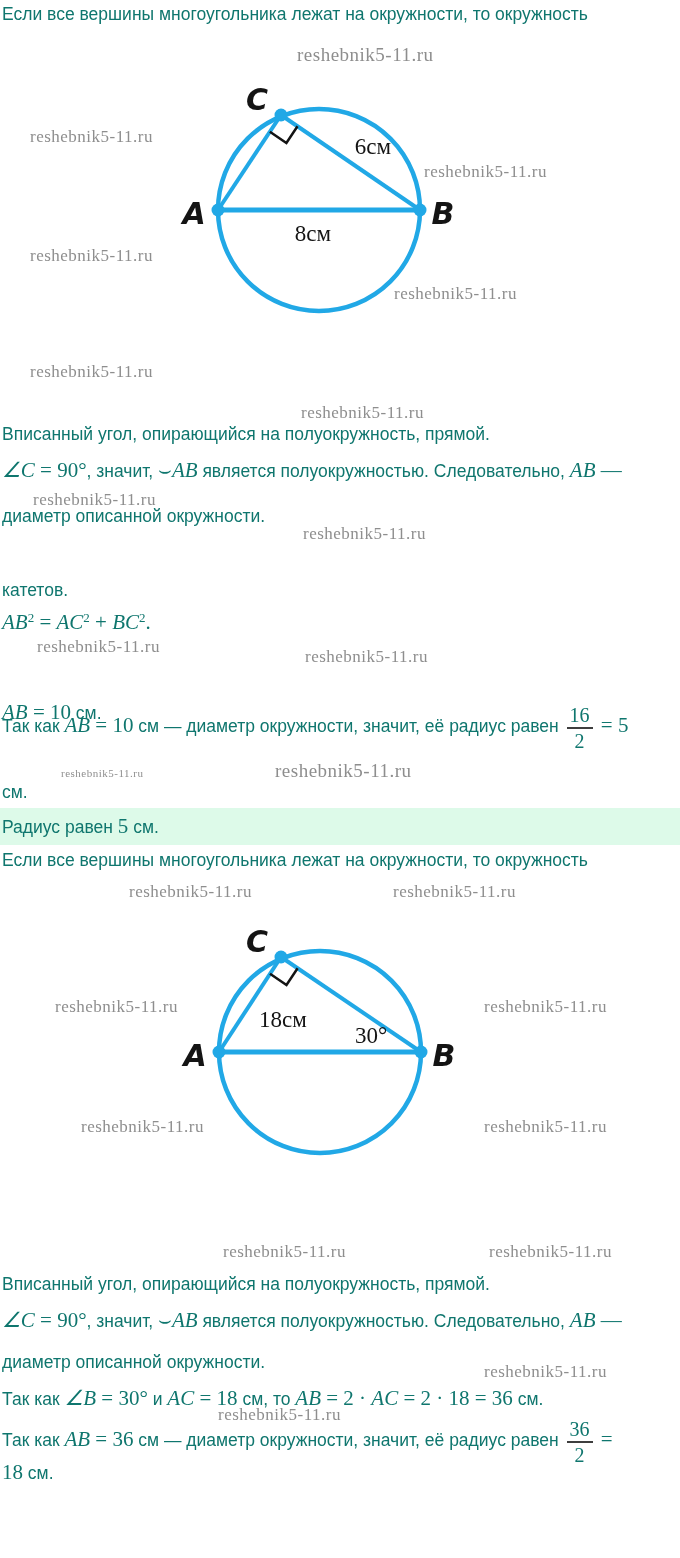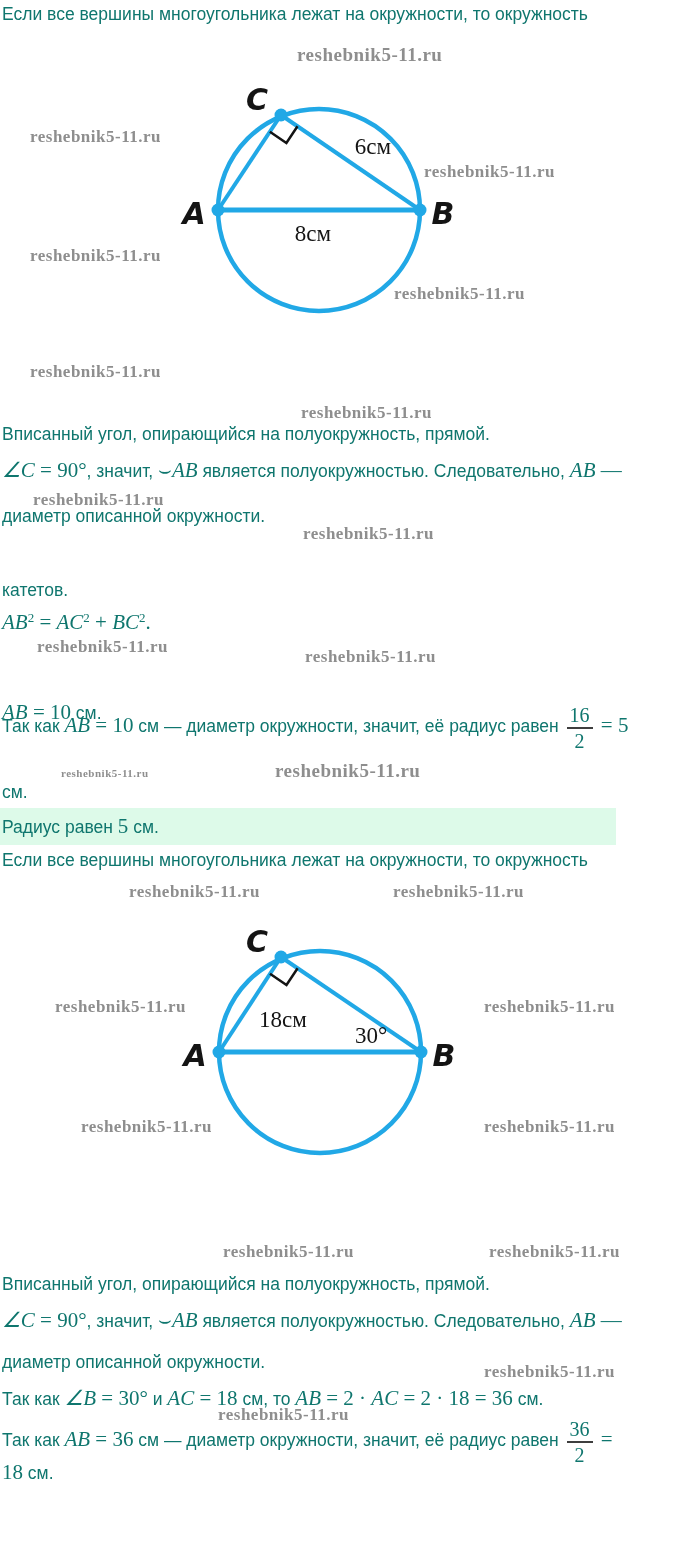--- a/index.html
+++ b/index.html
@@ -8,26 +8,26 @@
   .line{position:absolute;left:2px;white-space:pre;color:#0f766e;
         font:17.5px/1.25 "Liberation Sans",sans-serif;}
   .seg-t{font:17.5px "Liberation Sans",sans-serif;}
   .seg-v{font:italic 21px "Liberation Serif",serif;}
   .seg-n{font:21px "Liberation Serif",serif;text-align:center;}
   .seg-sup{font:13px "Liberation Serif",serif;vertical-align:7px;}
   .seg-f{display:inline-flex;flex-direction:column;align-items:center;vertical-align:middle;
          font:20px/1.1 "Liberation Serif",serif;text-align:center;margin:0 3px;}
   .seg-f .fbar{align-self:stretch;height:1.5px;background:#3e3e3e;margin:1px 0;}
   .seg-f .fnum,.seg-f .fden{padding:0 3px;}
-  .wm{position:absolute;color:#8e8e8e;font-family:"Liberation Serif",serif;font-weight:bold;
+  .wm{position:absolute;color:#8e8e8e;font-family:"Liberation Serif",serif;font-weight:normal;
       white-space:nowrap;letter-spacing:.5px;}
   .wm-md{font-size:17px;}
   .wm-lg{font-size:19px;}
   .wm-sm{font-size:11px;}
-  .answer{position:absolute;left:0;width:616px;height:37px;background:#ddfae9;}
+  .answer{position:absolute;left:0;width:680px;height:37px;background:#ddfae9;}
   .answer .line{position:absolute;top:6px;left:2px;}
   .fig{position:absolute;left:0;width:680px;height:254px;}
   .fig-label{font:bold italic 30px "DejaVu Sans",sans-serif;fill:#141414;}
   .fig-measure{font:23px "Liberation Serif",serif;fill:#141414;}
 </style>
 </head>
 <body>
 
 <div id="page">
 

